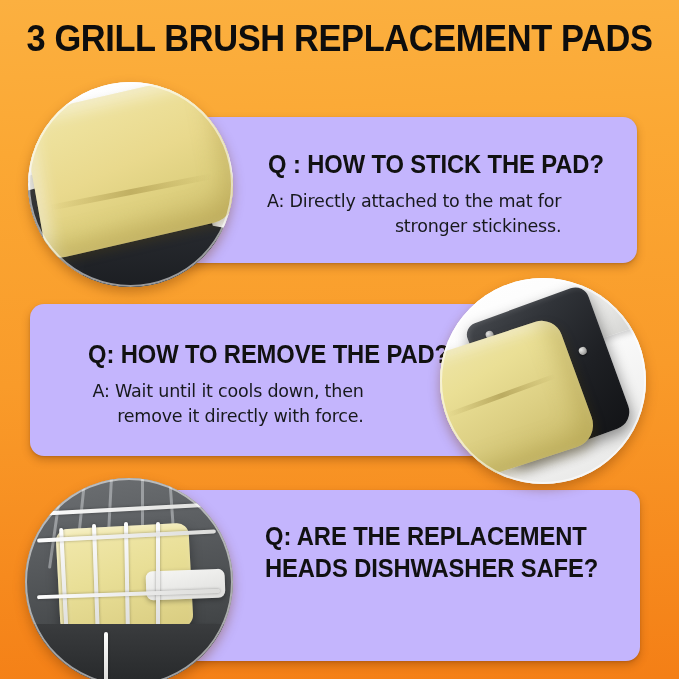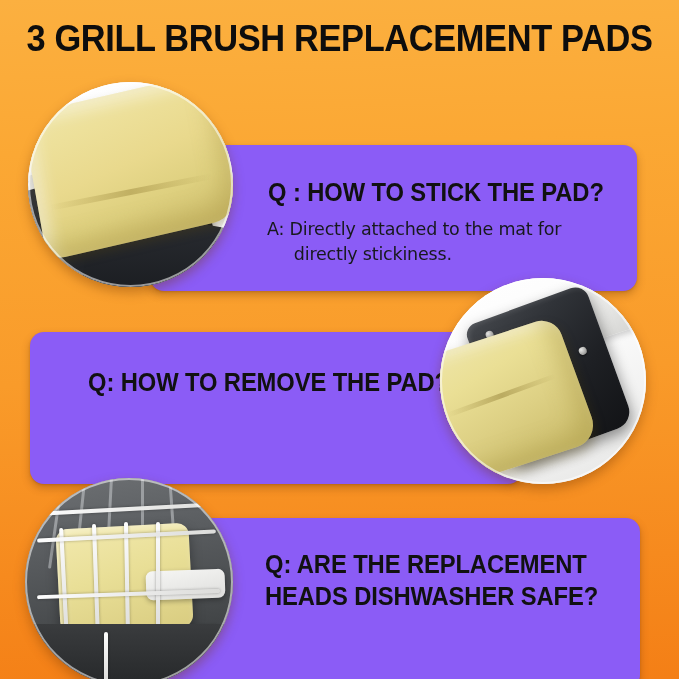--- a/index.html
+++ b/index.html
@@ -20,25 +20,24 @@
     font-size:37px;
     letter-spacing:-0.4px;
     color:#0d0d0d;
     transform:scaleX(0.93);
     white-space:nowrap;
   }
 
   
   .card{
     position:absolute;
-    background:#8b5cf6;
+    background:#c4b5fd;
     border-radius:14px;
     box-shadow:0 4px 9px rgba(90,40,0,.30), 0 1px 2px rgba(90,40,0,.18);
     z-index:2;
-    margin-top:28px;
   }
   .card-1{left:150px;top:117px;width:487px;height:146px;}
   .card-2{left:30px;top:304px;width:492px;height:152px;}
   .card-3{left:150px;top:490px;width:490px;height:171px;}
 
   .q{
     position:absolute;
     font-family:"Liberation Sans Narrow","Liberation Sans",sans-serif;
     font-weight:bold;
     color:#111111;
@@ -47,20 +46,21 @@
     transform-origin:left center;
     white-space:nowrap;
   }
   .a{
     position:absolute;
     font-family:"DejaVu Sans","Liberation Sans",sans-serif;
     font-weight:400;
     color:#17191c;
     white-space:pre;
     letter-spacing:-0.2px;
+    text-align:right;
   }
 
   .card-1 .q{left:118px;top:33px;font-size:25px;}
   .card-1 .a{left:117px;top:72px;font-size:17.5px;line-height:25px;}
 
   .card-2 .q{left:58px;top:36px;font-size:25px;}
   .card-2 .a{left:55px;top:75px;font-size:17.5px;line-height:25px;}
 
   .card-3 .q{left:115px;top:30px;font-size:25px;line-height:32px;white-space:pre;}
   .card-3 .a{left:128px;top:103px;font-size:17.5px;line-height:25px;}
@@ -173,37 +173,38 @@
 </style>
 </head>
 <body>
 
 <div class="stage">
 
   <div class="title">3 GRILL BRUSH REPLACEMENT PADS</div>
 
   <div class="card card-1">
     <div class="q">Q : HOW TO STICK THE PAD?</div>
-    <div class="a"><span>A: Directly attached to the mat for</span><br><span>     directly stickiness.</span></div>
+    <div class="a"><span>A: Directly attached to the mat for</span><br><span>     stronger stickiness.</span></div>
   </div>
 
   <div class="photo ph-1">
     <div class="ph-inner">
       <div class="p1-bg"></div>
       <div class="p1-black"></div>
       <div class="p1-black2"></div>
       <div class="p1-clip"></div>
       <div class="p1-pad"></div>
       <div class="p1-fold"></div>
     </div>
     <div class="ring"></div>
   </div>
 
   <div class="card card-2">
     <div class="q">Q: HOW TO REMOVE THE PAD?</div>
+    <div class="a"><span>A: Wait until it cools down, then</span><br><span>      remove it directly with force.</span></div>
   </div>
 
   <div class="photo ph-2">
     <div class="ph-inner">
       <div class="p2-bg"></div>
       <div class="p2-handle"></div>
       <div class="p2-plate">
         <span class="screw s1"></span>
         <span class="screw s2"></span>
         <span class="screw s3"></span>

